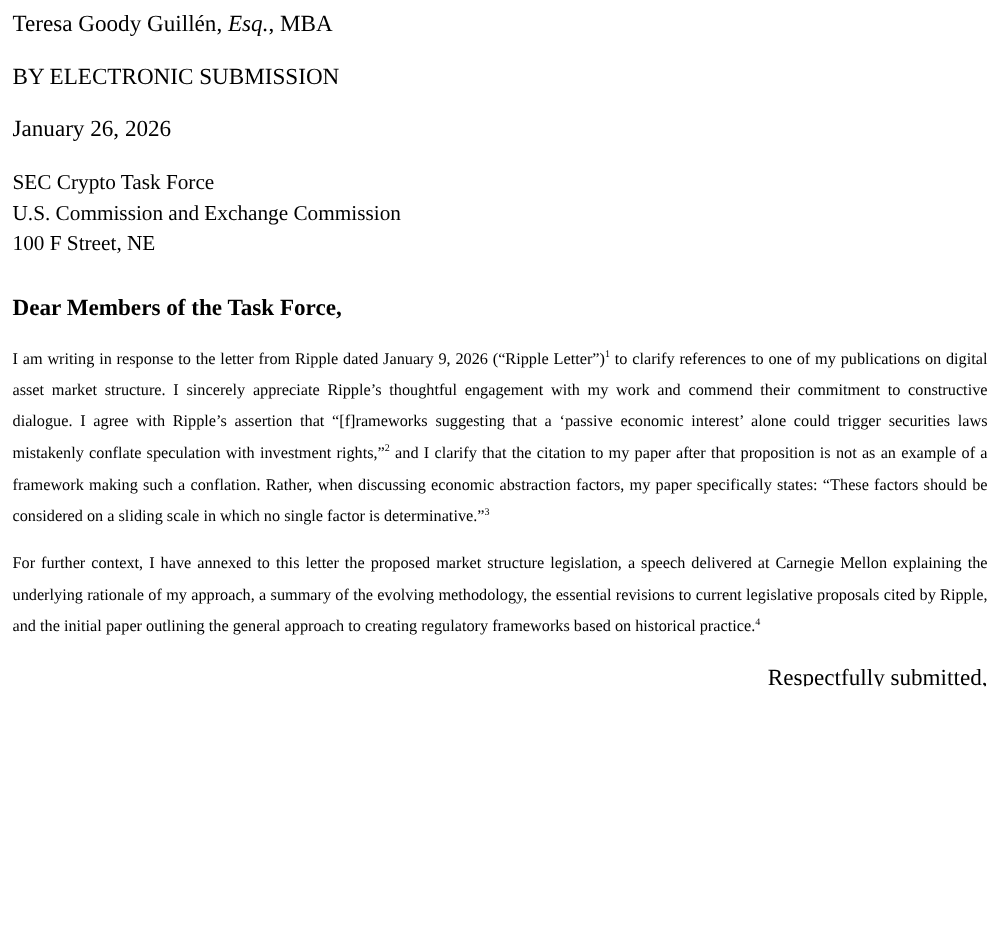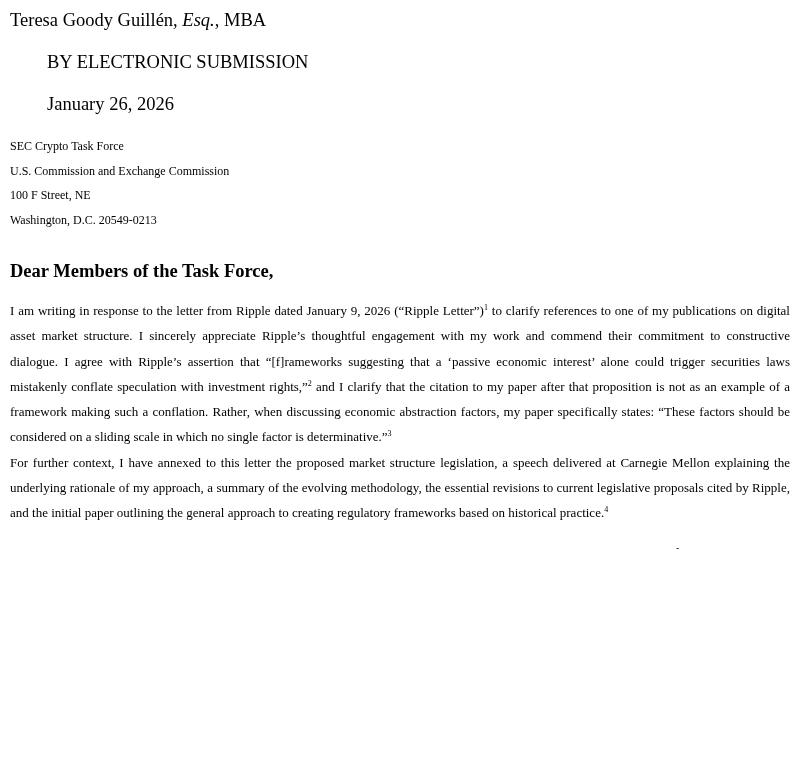--- a/index.html
+++ b/index.html
@@ -18,48 +18,47 @@
     position: relative;
     width: 800px;
     height: 549px;
     box-sizing: border-box;
     padding: 0 10px;
     overflow: hidden;
   }
   .line-block {
     font-size: 18.5px;
     line-height: 25px;
-    margin-left: 37px;
   }
   .hdr-name {
     font-size: 18.5px;
     line-height: 25px;
     padding-top: 8px;
   }
   .hdr-italic { font-style: italic; }
   .spacer-lg { height: 17px; }
   .spacer-md { height: 14px; }
   .spacer-sm { height: 10px; }
   .addr-line {
-    font-size: 12px;
+    font-size: 17px;
     line-height: 24.5px;
   }
   .salutation {
     font-size: 18.5px;
     line-height: 25px;
     font-weight: bold;
   }
   .body-par {
     font-size: 13px;
     line-height: 25.3px;
     text-align: justify;
     text-justify: inter-word;
     margin: 0;
   }
-  .body-par + .body-par { }
+  .body-par + .body-par { margin-top: 12px; }
   sup {
     font-size: 0.62em;
     vertical-align: super;
     line-height: 0;
   }
   .sign-block {
     margin-top: 18px;
     padding-left: 304px;
   }
   .sign-closing {
@@ -103,21 +102,20 @@
   <div class="spacer-lg"></div>
 
   <div class="line-block">January 26, 2026</div>
 
   <div class="spacer-lg"></div>
 
   <div>
     <div class="addr-line">SEC Crypto Task Force</div>
     <div class="addr-line">U.S. Commission and Exchange Commission</div>
     <div class="addr-line">100 F Street, NE</div>
-    <div class="addr-line">Washington, D.C. 20549-0213</div>
   </div>
 
   <div class="spacer-lg"></div>
   <div class="spacer-sm"></div>
 
   <div class="salutation">Dear Members of the Task Force,</div>
 
   <div class="spacer-md"></div>
 
   <p class="body-par"><span>I am writing in response to the letter from Ripple dated January 9, 2026 (“Ripple Letter”)</span><sup>1</sup><span> to clarify references to one of my publications on digital asset market structure. I sincerely appreciate Ripple’s thoughtful engagement with my work and commend their commitment to constructive dialogue. I agree with Ripple’s assertion that “[f]rameworks suggesting that a ‘passive economic interest’ alone could trigger securities laws mistakenly conflate speculation with investment rights,”</span><sup>2</sup><span> and I clarify that the citation to my paper after that proposition is not as an example of a framework making such a conflation. Rather, when discussing economic abstraction factors, my paper specifically states: “These factors should be considered on a sliding scale in which no single factor is determinative.”</span><sup>3</sup></p>

